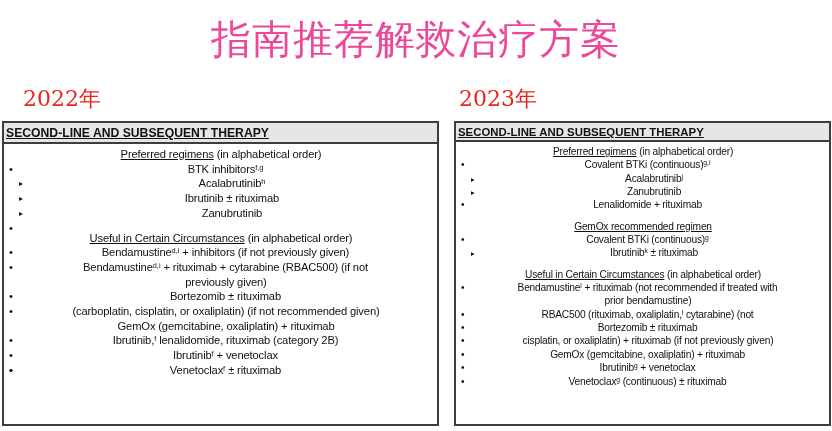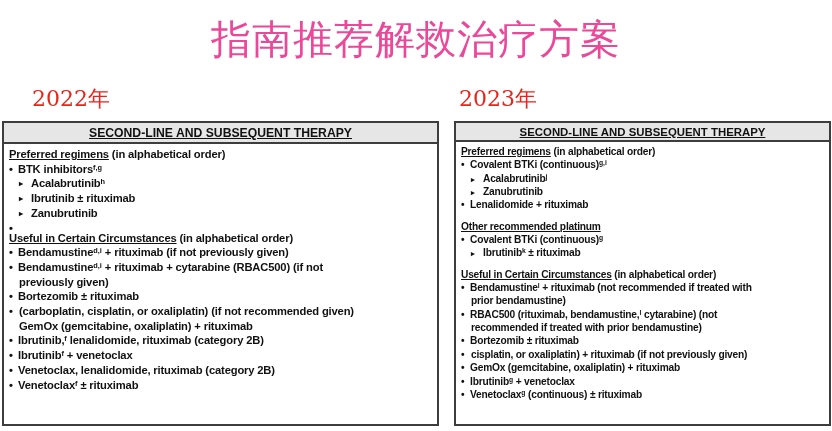--- a/index.html
+++ b/index.html
@@ -3,34 +3,34 @@
 <meta charset="utf-8">
 <style>
   html,body{margin:0;padding:0;background:#fff;}
   body{width:832px;height:431px;position:relative;overflow:hidden;
        font-family:"Liberation Sans",sans-serif;}
   .title{position:absolute;top:12px;left:0;width:100%;text-align:center;
          font-family:"DejaVu Serif",serif;font-size:40px;color:#ec4899;
          letter-spacing:1px;}
   .year{position:absolute;font-family:"DejaVu Serif",serif;font-size:22px;
         color:var(--year-color,#e8241c);}
-  .year.y2022{left:32px;top:84px;text-align:right;}
+  .year.y2022{left:23px;top:84px;text-align:right;}
   .year.y2023{left:459px;top:84px;}
   .panel{position:absolute;top:121px;background:#fff;box-sizing:border-box;
          border:2px solid var(--border-color,#3d3d3d);}
   .panel.left{left:2px;width:437px;height:305px;}
   .panel.right{left:454px;width:377px;height:305px;}
   .panel-header{background:var(--header-bg,#e7e6e6);
         border-bottom:2px solid var(--border-color,#3d3d3d);
-        text-align:center;font-weight:bold;text-decoration:underline;
+        font-weight:bold;text-decoration:underline;
         padding:3px 2px 2px 2px;color:#111;}
   .panel.left  .panel-header{font-size:12.2px;}
   .panel.right .panel-header{font-size:11.4px;}
   .panel-body{padding:3px 4px 2px 5px;color:#111;}
-  .line{position:relative;white-space:nowrap;font-weight:bold;}
+  .line{position:relative;white-space:nowrap;font-weight:normal;text-align:center;}
   .panel.left  .line{font-size:11.2px;line-height:14.7px;letter-spacing:-0.15px;}
   .panel.right .line{font-size:10.2px;line-height:13.35px;letter-spacing:-0.2px;}
   .line .marker{position:absolute;left:0;top:0;}
   .line.bullet{padding-left:9px;}
   .line.cont{padding-left:10px;}
   .line.sub{padding-left:22px;}
   .line.sub .marker{left:10px;font-size:0.72em;top:1px;}
   .panel.left  .line.blank{height:10px;}
   .panel.right .line.blank{height:8px;}
   .seg.u{text-decoration:underline;}
@@ -48,52 +48,51 @@
   <div class="panel-header">SECOND-LINE AND SUBSEQUENT THERAPY</div>
   <div class="panel-body">
       <div class="line heading"><span class="seg u">Preferred regimens</span><span class="seg"> (in alphabetical order)</span></div>
       <div class="line bullet"><span class="marker">•</span><span class="seg">BTK inhibitors</span><span class="seg sup">f,g</span></div>
       <div class="line sub"><span class="marker">▸</span><span class="seg">Acalabrutinib</span><span class="seg sup">h</span></div>
       <div class="line sub"><span class="marker">▸</span><span class="seg">Ibrutinib ± rituximab</span></div>
       <div class="line sub"><span class="marker">▸</span><span class="seg">Zanubrutinib</span></div>
       <div class="line bullet"><span class="marker">•</span></div>
       <div class="line blank"></div>
       <div class="line heading"><span class="seg u">Useful in Certain Circumstances</span><span class="seg"> (in alphabetical order)</span></div>
-      <div class="line bullet"><span class="marker">•</span><span class="seg">Bendamustine</span><span class="seg sup">d,i</span><span class="seg"> + rituximab (if not previously given)</span></div>
+      <div class="line bullet"><span class="marker">•</span><span class="seg">Bendamustine</span><span class="seg sup">d,i</span><span class="seg"> + inhibitors (if not previously given)</span></div>
       <div class="line bullet"><span class="marker">•</span><span class="seg">Bendamustine</span><span class="seg sup">d,i</span><span class="seg"> + rituximab + cytarabine (RBAC500) (if not</span></div>
       <div class="line cont"><span class="seg">previously given)</span></div>
       <div class="line bullet"><span class="marker">•</span><span class="seg">Bortezomib ± rituximab</span></div>
       <div class="line bullet"><span class="marker">•</span></div>
       <div class="line cont"><span class="seg">(carboplatin, cisplatin, or oxaliplatin) (if not recommended given)</span></div>
       <div class="line cont"><span class="seg">GemOx (gemcitabine, oxaliplatin) + rituximab</span></div>
       <div class="line bullet"><span class="marker">•</span><span class="seg">Ibrutinib,</span><span class="seg sup">f</span><span class="seg"> lenalidomide, rituximab (category 2B)</span></div>
       <div class="line bullet"><span class="marker">•</span><span class="seg">Ibrutinib</span><span class="seg sup">f</span><span class="seg"> + venetoclax</span></div>
-      <div class="line bullet"><span class="marker">•</span><span class="seg">Venetoclax, lenalidomide, rituximab (category 2B)</span></div>
+      <div class="line bullet"><span class="marker">•</span></div>
       <div class="line bullet"><span class="marker">•</span><span class="seg">Venetoclax</span><span class="seg sup">f</span><span class="seg"> ± rituximab</span></div>
     </div>
 </div>
 
 <div class="panel right">
   <div class="panel-header">SECOND-LINE AND SUBSEQUENT THERAPY</div>
   <div class="panel-body">
       <div class="line heading"><span class="seg u">Preferred regimens</span><span class="seg"> (in alphabetical order)</span></div>
       <div class="line bullet"><span class="marker">•</span><span class="seg">Covalent BTKi (continuous)</span><span class="seg sup">g,i</span></div>
       <div class="line sub"><span class="marker">▸</span><span class="seg">Acalabrutinib</span><span class="seg sup">j</span></div>
       <div class="line sub"><span class="marker">▸</span><span class="seg">Zanubrutinib</span></div>
       <div class="line bullet"><span class="marker">•</span><span class="seg">Lenalidomide + rituximab</span></div>
       <div class="line blank"></div>
-      <div class="line heading"><span class="seg u">Other recommended platinum</span></div>
+      <div class="line heading"><span class="seg u">GemOx recommended regimen</span></div>
       <div class="line bullet"><span class="marker">•</span><span class="seg">Covalent BTKi (continuous)</span><span class="seg sup">g</span></div>
       <div class="line sub"><span class="marker">▸</span><span class="seg">Ibrutinib</span><span class="seg sup">k</span><span class="seg"> ± rituximab</span></div>
       <div class="line blank"></div>
       <div class="line heading"><span class="seg u">Useful in Certain Circumstances</span><span class="seg"> (in alphabetical order)</span></div>
       <div class="line bullet"><span class="marker">•</span><span class="seg">Bendamustine</span><span class="seg sup">l</span><span class="seg"> + rituximab (not recommended if treated with</span></div>
       <div class="line cont"><span class="seg">prior bendamustine)</span></div>
-      <div class="line bullet"><span class="marker">•</span><span class="seg">RBAC500 (rituximab, bendamustine,</span><span class="seg sup">l</span><span class="seg"> cytarabine) (not</span></div>
-      <div class="line cont"><span class="seg">recommended if treated with prior bendamustine)</span></div>
+      <div class="line bullet"><span class="marker">•</span><span class="seg">RBAC500 (rituximab, oxaliplatin,</span><span class="seg sup">l</span><span class="seg"> cytarabine) (not</span></div>
       <div class="line bullet"><span class="marker">•</span><span class="seg">Bortezomib ± rituximab</span></div>
       <div class="line bullet"><span class="marker">•</span></div>
       <div class="line cont"><span class="seg">cisplatin, or oxaliplatin) + rituximab (if not previously given)</span></div>
       <div class="line bullet"><span class="marker">•</span><span class="seg">GemOx (gemcitabine, oxaliplatin) + rituximab</span></div>
       <div class="line bullet"><span class="marker">•</span><span class="seg">Ibrutinib</span><span class="seg sup">g</span><span class="seg"> + venetoclax</span></div>
       <div class="line bullet"><span class="marker">•</span><span class="seg">Venetoclax</span><span class="seg sup">g</span><span class="seg"> (continuous) ± rituximab</span></div>
     </div>
 </div>
 
 </body></html>

